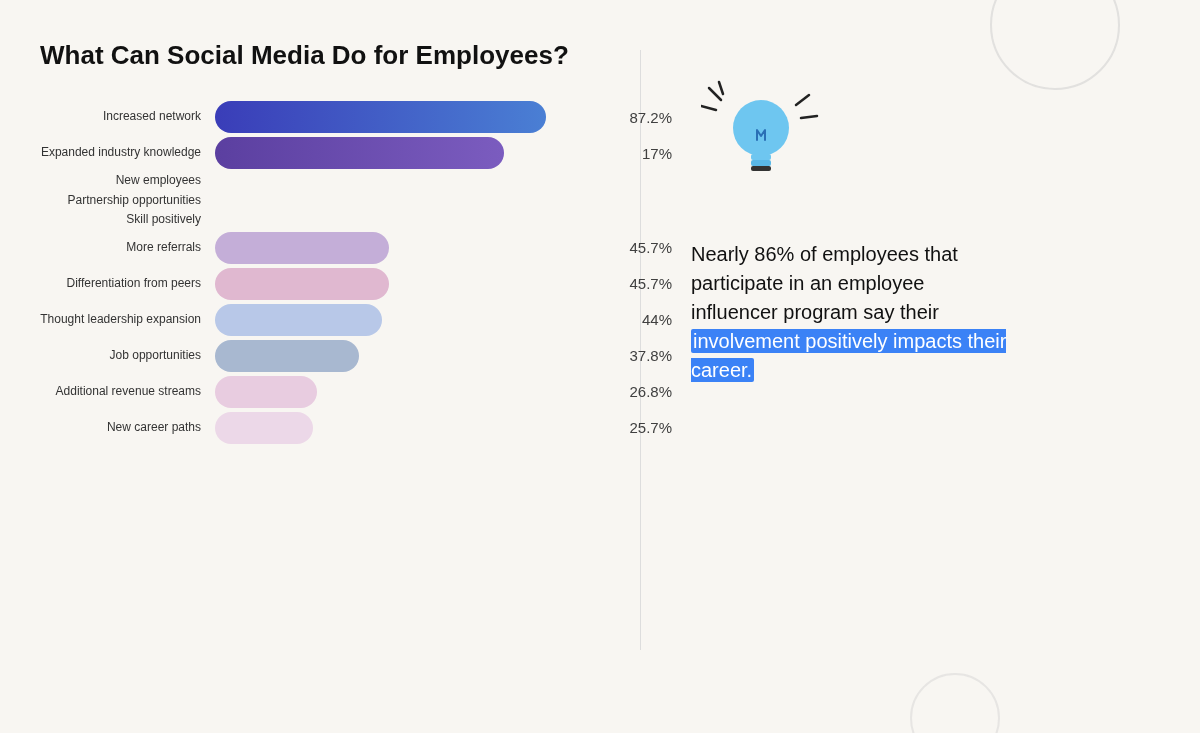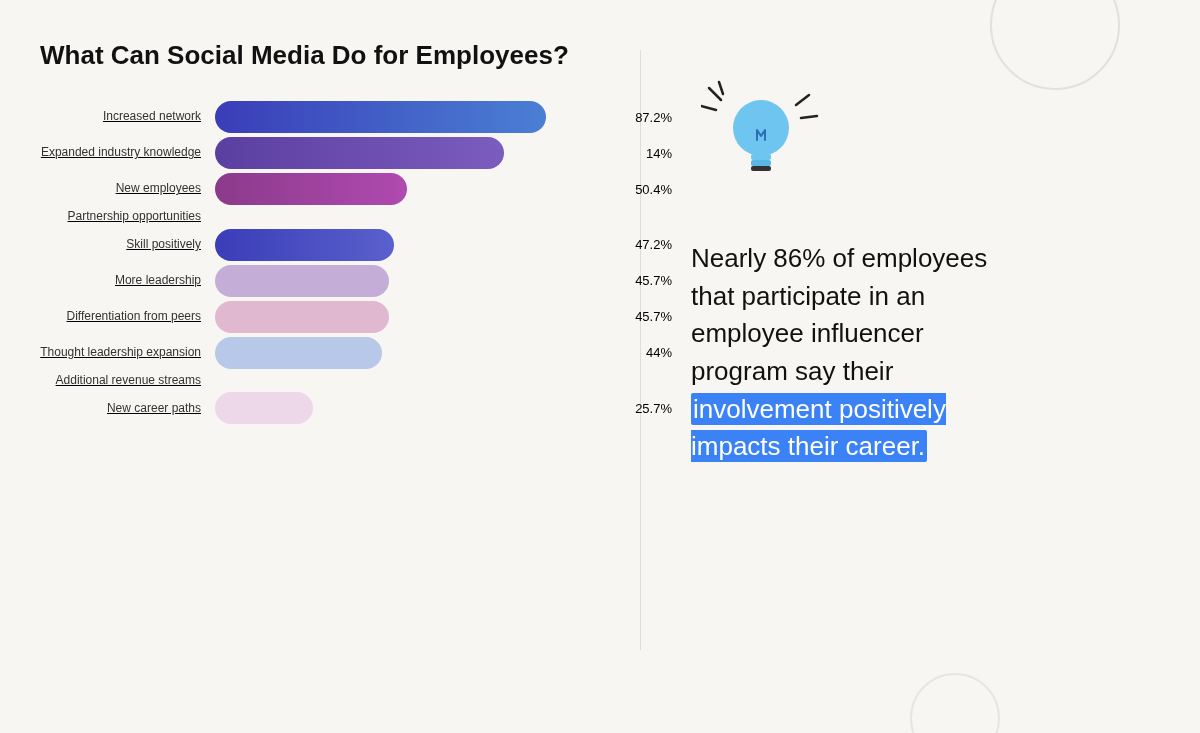--- a/index.html
+++ b/index.html
@@ -54,21 +54,20 @@
       font-weight: 700;
       color: #111;
       margin-bottom: 30px;
       line-height: 1.2;
     }
 
     .chart-area {
       display: flex;
       flex-direction: column;
       gap: 0px;
-      text-decoration: underline;
     }
 
     .bar-row {
       display: flex;
       align-items: center;
       margin-bottom: 4px;
     }
 
     .bar-label {
       width: 175px;
@@ -93,22 +92,22 @@
       height: 32px;
       border-radius: 20px;
       position: absolute;
       left: 0;
       top: 0;
     }
 
     .bar-value {
       position: absolute;
       right: -52px;
-      font-size: 13px;
-      color: #000000;
+      font-size: 15px;
+      color: #404040;
       white-space: nowrap;
     }
 
     
     .right-panel {
       flex: 1;
       padding: 40px 40px 40px 50px;
       display: flex;
       flex-direction: column;
       align-items: flex-start;
@@ -128,21 +127,21 @@
     }
 
     
     .bulb-svg {
       width: 120px;
       height: 120px;
     }
 
     
     .stat-text {
-      font-size: 26px;
+      font-size: 20px;
       color: #111;
       line-height: 1.45;
       max-width: 320px;
     }
 
     .stat-highlight {
       background: #3b82f6;
       color: white;
       border-radius: 2px;
       padding: 1px 2px;
@@ -185,63 +184,66 @@
           <div class="bar-label">Increased network</div>
           <div class="bar-track" style="width: 380px;">
             <div class="bar-fill bar-blue-dark" style="width: 331.36px;"></div>
             <div class="bar-value">87.2%</div>
           </div>
         </div>
         <div class="bar-row">
           <div class="bar-label">Expanded industry knowledge</div>
           <div class="bar-track" style="width: 380px;">
             <div class="bar-fill bar-purple" style="width: 288.8px;"></div>
-            <div class="bar-value">14%</div>
+            <div class="bar-value">17%</div>
           </div>
         </div>
         <div class="bar-row">
           <div class="bar-label">New employees</div>
-          <div class="bar-track" style="width: 380px;">
-            <div class="bar-fill bar-magenta" style="width: 191.52px;"></div>
-            <div class="bar-value">50.4%</div>
-          </div>
         </div>
         <div class="bar-row">
           <div class="bar-label">Partnership opportunities</div>
         </div>
         <div class="bar-row">
           <div class="bar-label">Skill positively</div>
-          <div class="bar-track" style="width: 380px;">
-            <div class="bar-fill bar-blue-mid" style="width: 179.36px;"></div>
-            <div class="bar-value">47.2%</div>
-          </div>
-        </div>
-        <div class="bar-row">
-          <div class="bar-label">More leadership</div>
+        </div>
+        <div class="bar-row">
+          <div class="bar-label">More referrals</div>
           <div class="bar-track" style="width: 380px;">
             <div class="bar-fill bar-purple-light" style="width: 173.66px;"></div>
             <div class="bar-value">45.7%</div>
           </div>
         </div>
         <div class="bar-row">
           <div class="bar-label">Differentiation from peers</div>
           <div class="bar-track" style="width: 380px;">
             <div class="bar-fill bar-pink-light" style="width: 173.66px;"></div>
             <div class="bar-value">45.7%</div>
           </div>
         </div>
         <div class="bar-row">
           <div class="bar-label">Thought leadership expansion</div>
           <div class="bar-track" style="width: 380px;">
             <div class="bar-fill bar-periwinkle" style="width: 167.2px;"></div>
             <div class="bar-value">44%</div>
           </div>
         </div>
         <div class="bar-row">
+          <div class="bar-label">Job opportunities</div>
+          <div class="bar-track" style="width: 380px;">
+            <div class="bar-fill bar-blue-gray" style="width: 143.64px;"></div>
+            <div class="bar-value">37.8%</div>
+          </div>
+        </div>
+        <div class="bar-row">
           <div class="bar-label">Additional revenue streams</div>
+          <div class="bar-track" style="width: 380px;">
+            <div class="bar-fill bar-pink-very-light" style="width: 101.84px;"></div>
+            <div class="bar-value">26.8%</div>
+          </div>
         </div>
         <div class="bar-row">
           <div class="bar-label">New career paths</div>
           <div class="bar-track" style="width: 380px; text-align: right;">
             <div class="bar-fill bar-pink-pale" style="width: 97.66px;"></div>
             <div class="bar-value">25.7%</div>
           </div>
         </div>
       </div>
   </div>

